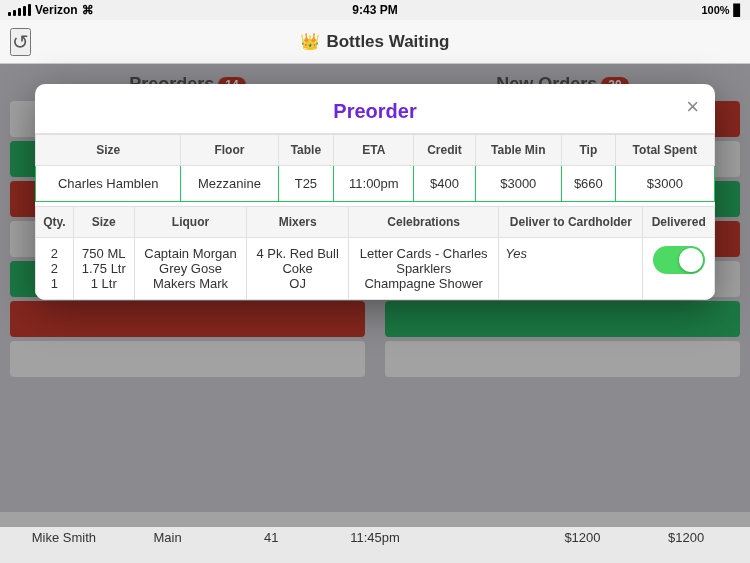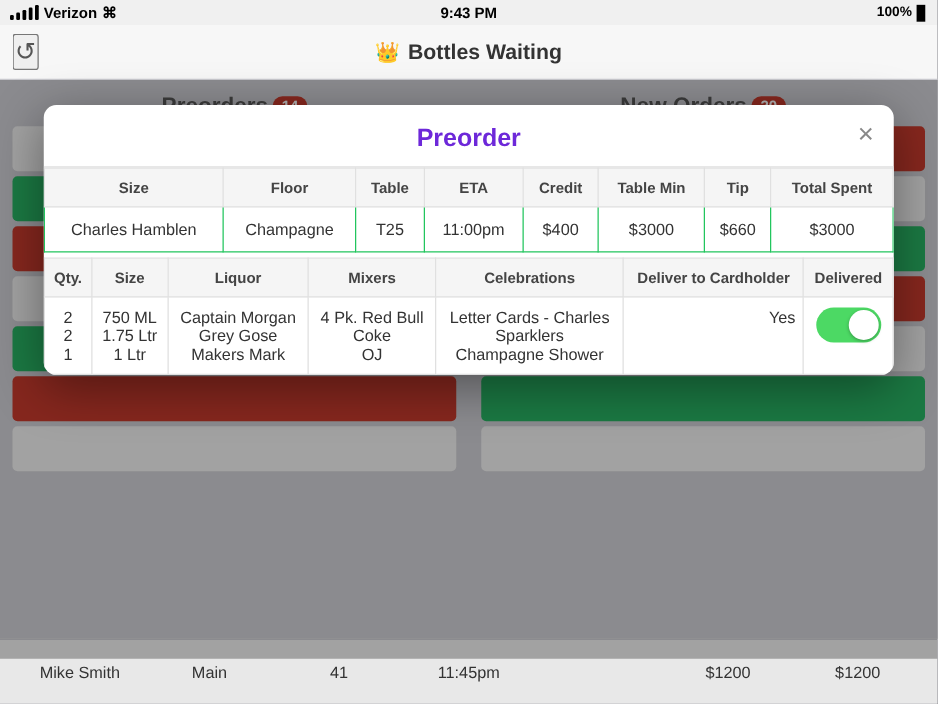--- a/index.html
+++ b/index.html
@@ -351,21 +351,21 @@
             <th>ETA</th>
             <th>Credit</th>
             <th>Table Min</th>
             <th>Tip</th>
             <th>Total Spent</th>
           </tr>
         </thead>
         <tbody>
           <tr>
             <td>Charles Hamblen</td>
-            <td>Champagne</td>
+            <td>Mezzanine</td>
             <td>T25</td>
             <td>11:00pm</td>
             <td>$400</td>
             <td>$3000</td>
             <td>$660</td>
             <td>$3000</td>
           </tr>
         </tbody>
       </table>
 
@@ -401,21 +401,21 @@
             <td style="vertical-align:top;">
               <div>4 Pk. Red Bull</div>
               <div>Coke</div>
               <div>OJ</div>
             </td>
             <td style="vertical-align:top;">
               <div>Letter Cards - Charles</div>
               <div>Sparklers</div>
               <div>Champagne Shower</div>
             </td>
-            <td style="vertical-align:top; text-align:right;">
+            <td style="vertical-align:top; text-align:left;font-style:italic;">
               <span>Yes</span>
             </td>
             <td style="vertical-align:top; text-align:center;">
               <div class="toggle-switch"></div>
             </td>
           </tr>
         </tbody>
       </table>
     </div>
   </div>

